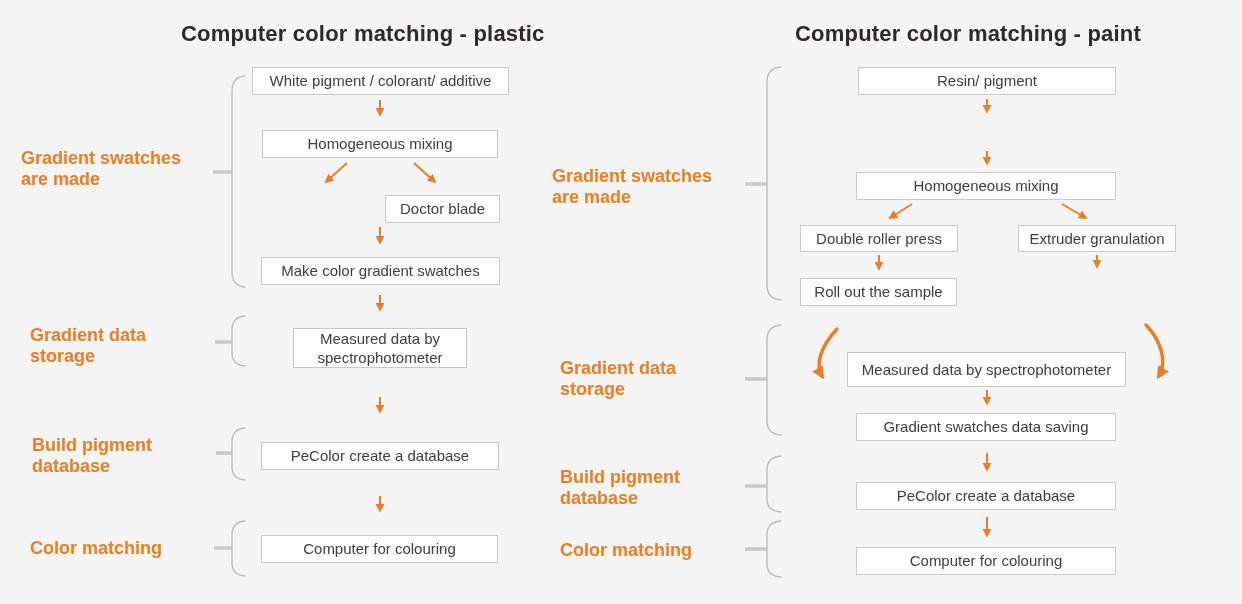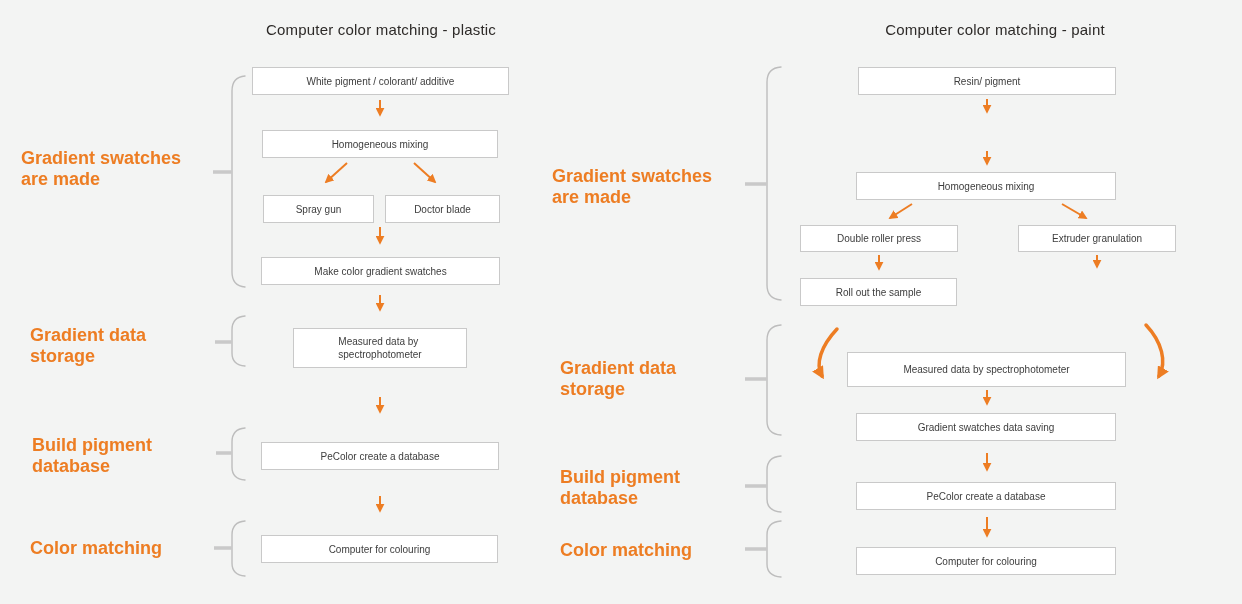--- a/index.html
+++ b/index.html
@@ -5,32 +5,32 @@
   html,body { margin:0; padding:0; }
   .canvas {
     position:relative;
     width:1242px; height:604px;
     background: var(--page-background, #F3F4F3);
     font-family:"Liberation Sans", sans-serif;
     overflow:hidden;
   }
   .overlay { position:absolute; left:0; top:0; pointer-events:none; }
   .title {
-    position:absolute; text-align:center;
-    font-size:15px; font-weight:normal; letter-spacing:0.2px;
+    position:absolute; 
+    font-size:22px; font-weight:bold; letter-spacing:0.2px;
     color: var(--title-text, #2D2A28);
   }
   .node {
     position:absolute; box-sizing:border-box;
     background: var(--box-background, #FFFFFF);
     border:1px solid var(--box-border, #C9C9C9);
     color: var(--box-text, #3D3D3D);
-    font-size:10px; line-height:1.3;
+    font-size:15px; line-height:1.3;
     display:flex; align-items:center; justify-content:center;
-    white-space:pre-line;
+    text-align:center; white-space:pre-line;
   }
   .stage {
     position:absolute; text-align:left;
     font-size:18px; font-weight:bold; line-height:21px;
     color: var(--accent, #ED7D23);
     white-space:pre-line;
   }
   .arr  { stroke: var(--accent, #ED7D23); stroke-width:2; fill:none; marker-end:url(#ah); }
   .arrBig { stroke: var(--accent, #ED7D23); stroke-width:3.5; fill:none; marker-end:url(#ahBig); stroke-linecap:round; }
   .bk   { stroke: var(--bracket-line, #BDBDBD); stroke-width:1.4; fill:none; stroke-linecap:round; }
@@ -105,21 +105,20 @@
   <div class="stage" style="left:552px;top:166px;width:200px">Gradient swatches
 are made</div>
   <div class="stage" style="left:560px;top:358px;width:200px">Gradient data
 storage</div>
   <div class="stage" style="left:560px;top:467px;width:200px">Build pigment
 database</div>
   <div class="stage" style="left:560px;top:540px;width:200px">Color matching</div>
 
   <div class="node" style="left:252px;top:67px;width:257px;height:28px">White pigment / colorant/ additive</div>
   <div class="node" style="left:262px;top:130px;width:236px;height:28px">Homogeneous mixing</div>
-  <div class="node" style="left:263px;top:195px;width:111px;height:28px">Spray gun</div>
   <div class="node" style="left:385px;top:195px;width:115px;height:28px">Doctor blade</div>
   <div class="node" style="left:261px;top:257px;width:239px;height:28px">Make color gradient swatches</div>
   <div class="node" style="left:293px;top:328px;width:174px;height:40px">Measured data by
 spectrophotometer</div>
   <div class="node" style="left:261px;top:442px;width:238px;height:28px">PeColor create a database</div>
   <div class="node" style="left:261px;top:535px;width:237px;height:28px">Computer for colouring</div>
 
   <div class="node" style="left:858px;top:67px;width:258px;height:28px">Resin/ pigment</div>
   <div class="node" style="left:856px;top:172px;width:260px;height:28px">Homogeneous mixing</div>
   <div class="node" style="left:800px;top:225px;width:158px;height:27px">Double roller press</div>

